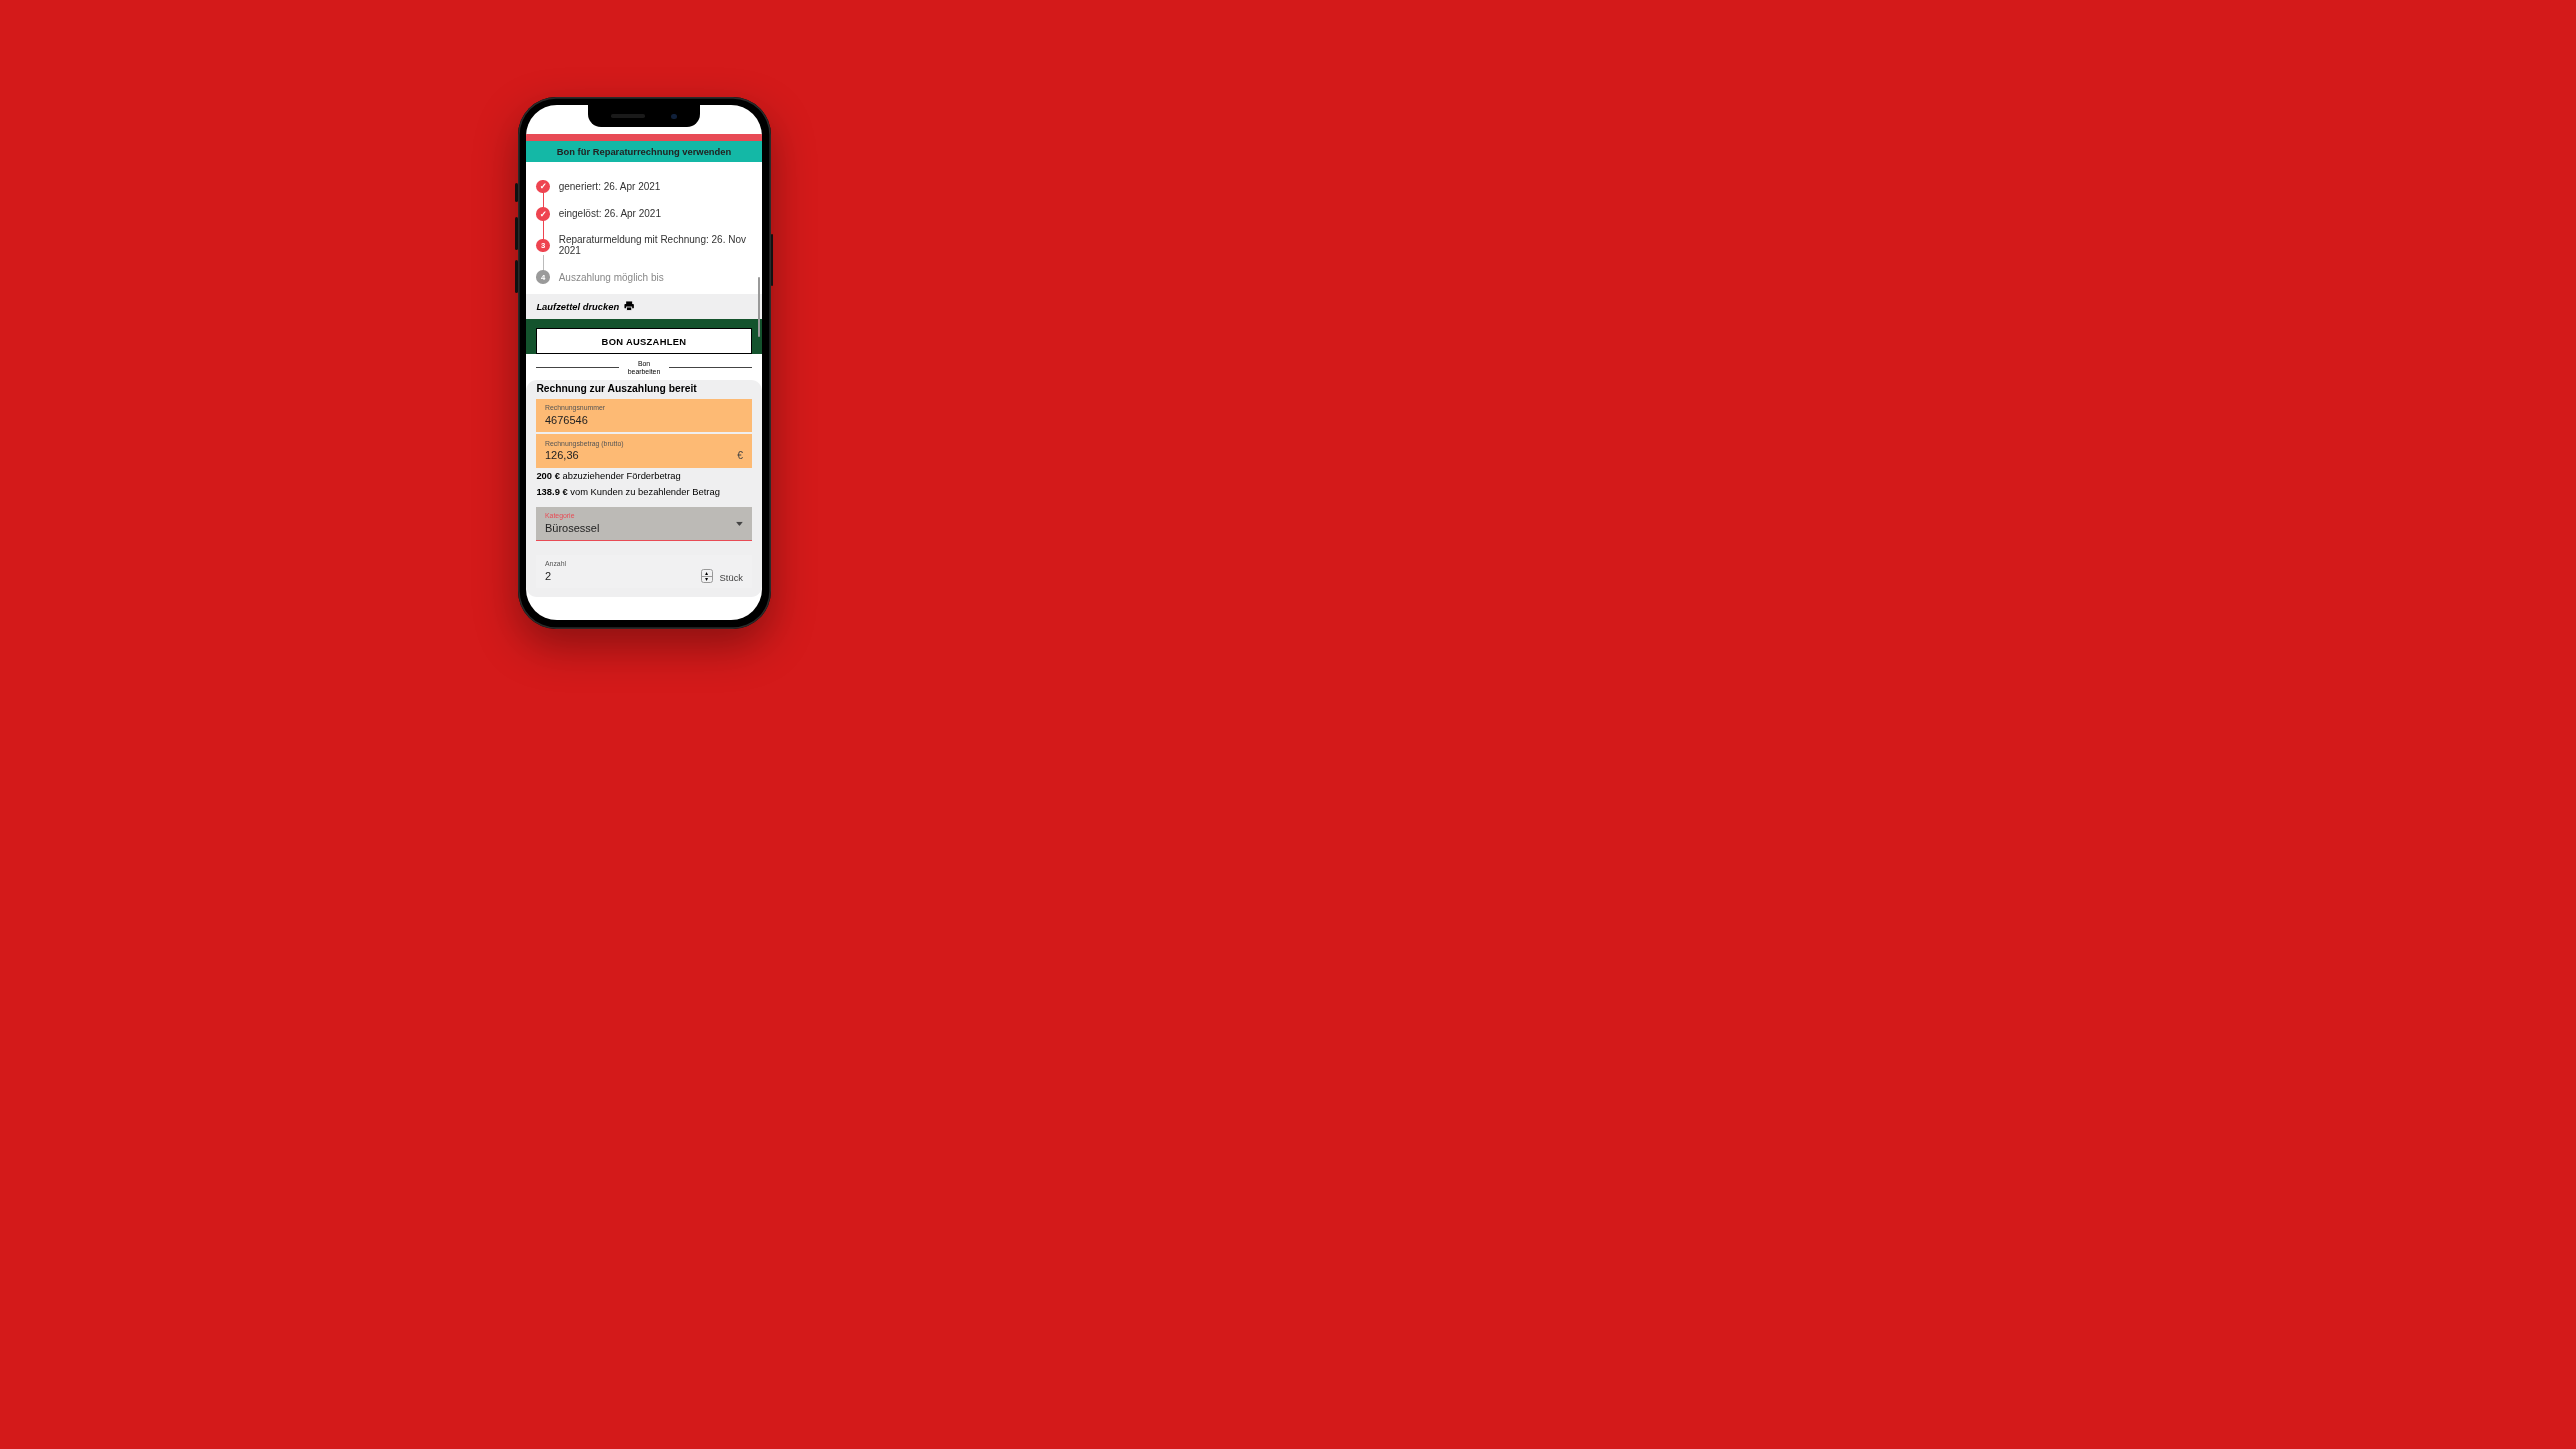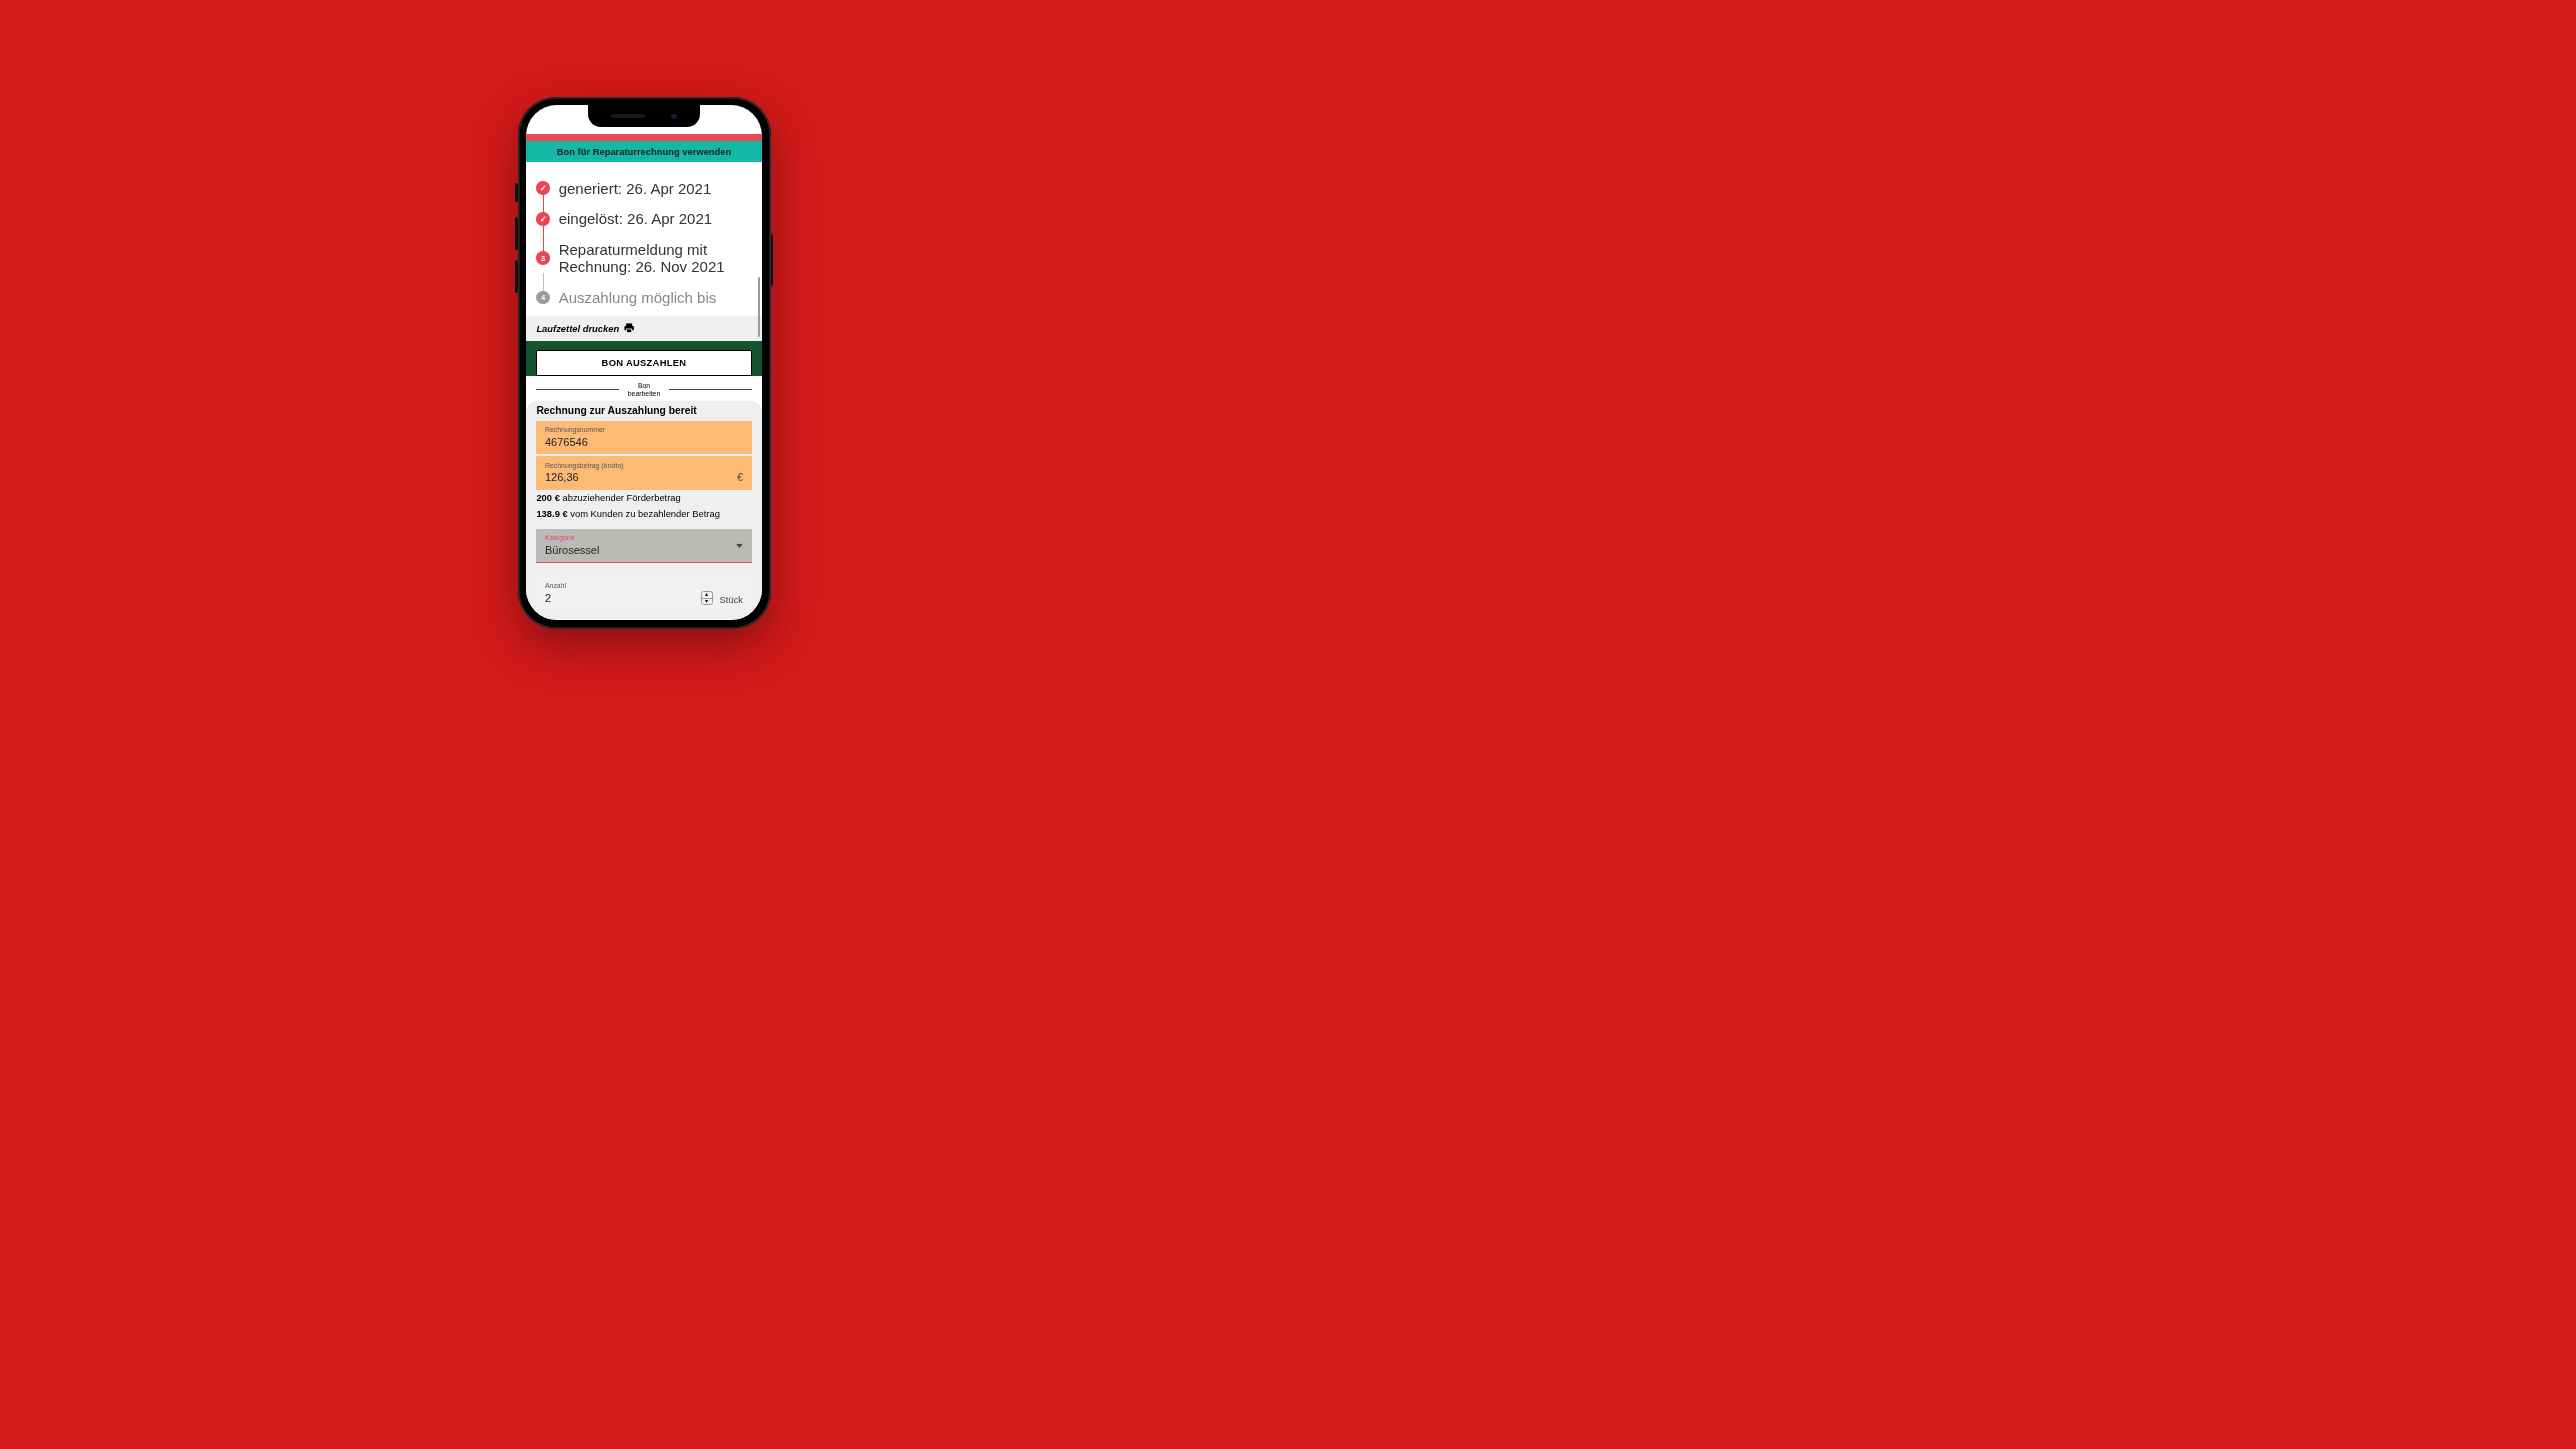--- a/index.html
+++ b/index.html
@@ -32,21 +32,21 @@
 .topstripe { height: 6.9px; background: #e84b55; }
 
 .banner { background: #14b8a6; color: #222; font-size: 9.4px; font-weight:600; text-align:center; padding: 5.2px 3.4px; }
 
 .timeline { padding: 10.3px 10.3px 3.4px 10.3px; }
 .tl-row { display:flex; align-items:center; gap:8.6px; position:relative; padding: 6.9px 0; }
 .tl-icon { width: 13.7px; height: 13.7px; border-radius: 50%; display:flex; align-items:center; justify-content:center; color:#fff; font-size:7.7px; font-weight:700; flex:0 0 13.7px; position:relative; z-index:1; }
 .tl-icon.done { background:#ee4450; }
 .tl-icon.active { background:#ee4450; }
 .tl-icon.pending { background:#9a9a9a; }
-.tl-text { font-size: 15px; color:#333; }
+.tl-text { font-size: 10px; color:#333; }
 .tl-text.muted { color:#888; }
 .tl-row::before { content:""; position:absolute; left: 6.9px; top: -8.6px; bottom: 50%; width:0.9px; background:#ee4450; }
 .tl-row:first-child::before { display:none; }
 .tl-row.pend::before { background:#bbb; }
 
 .checkmark { font-size:8.6px; line-height:1; }
 
 .print-row { background:#efeff0; padding: 6.9px 10.3px; display:flex; align-items:center; gap:5.2px; font-size: 9.4px; font-weight:700;font-style:italic; }
 
 .btnwrap { background:#14532d; padding: 8.6px 10.3px 0 10.3px; }

